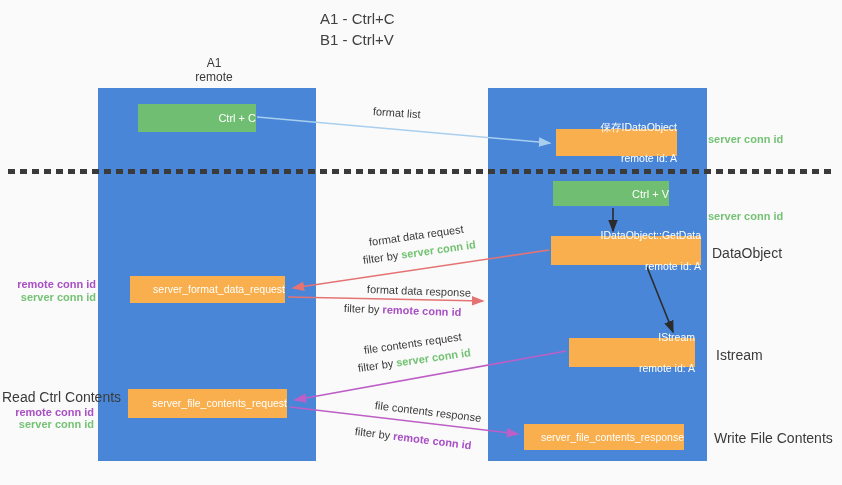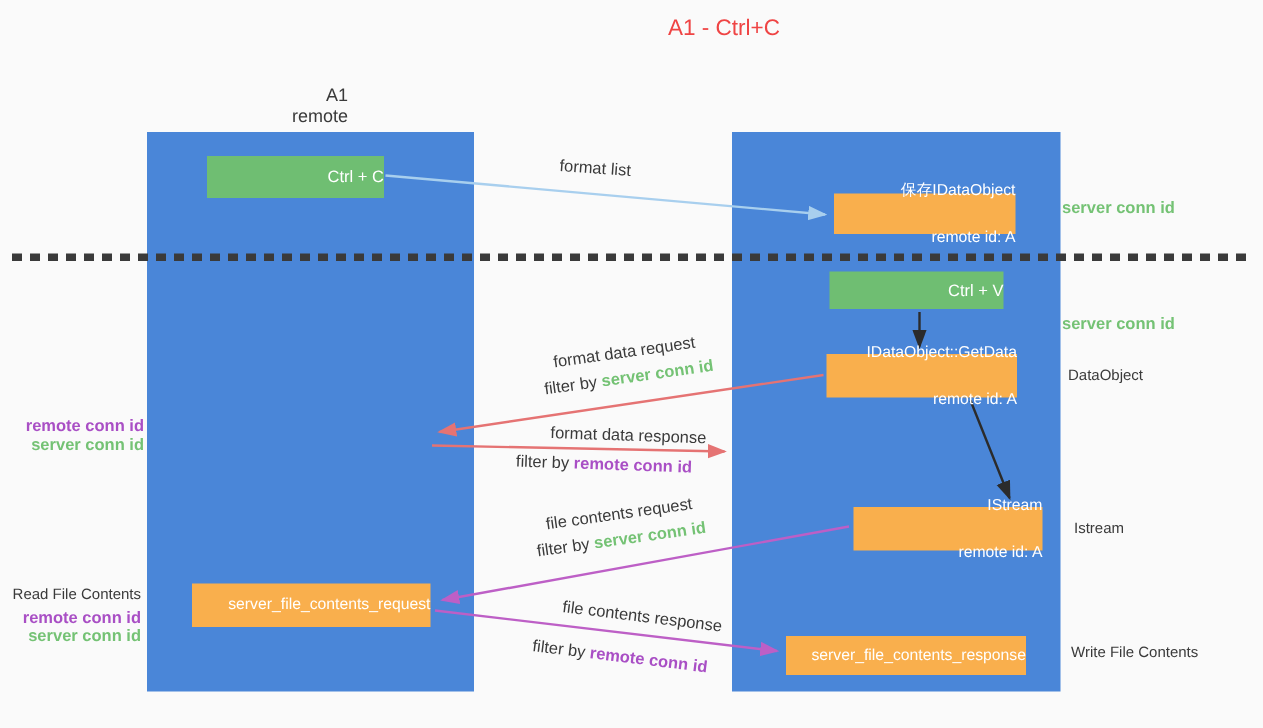--- a/index.html
+++ b/index.html
@@ -1,44 +1,45 @@
 <!DOCTYPE html>
 <html><head>
 <meta charset="utf-8">
 <style>
   html,body{margin:0;padding:0;}
   body{font-family:"Liberation Sans",sans-serif;background:#fafafa;}
   #stage{position:relative;width:842px;height:485px;background:#fafafa;overflow:hidden;}
   .abs{position:absolute;}
   .lane{background:#4a86d8;}
   .hdr{font-size:12px;line-height:14px;color:#3a3a3a;text-align:center;}
-  .title{font-size:15px;line-height:21px;color:#ef4444;text-align:right;}
+  .title{font-size:15px;line-height:21px;color:#404040;text-align:left;}
   .node{display:flex;flex-direction:column;align-items:flex-end;justify-content:center;
         text-align:center;color:#fff;white-space:nowrap;}
   .node.green{background:#6fbe72;font-size:11px;}
   .node.orange{background:#f9af4d;font-size:10.5px;line-height:13px;gap:18px;}
   .alabel{font-size:11px;color:#3a3a3a;white-space:nowrap;transform-origin:left center;}
   .gt{color:#74c274;font-weight:bold;}
   .pt{color:#a94fc5;font-weight:bold;}
   .side{font-size:11px;font-weight:bold;white-space:nowrap;}
-  .side-dark{font-size:10px;color:#3a3a3a;font-weight:normal;white-space:nowrap;}
+  .side-dark{font-size:14px;color:#3a3a3a;font-weight:normal;white-space:nowrap;}
   .dots{height:5px;background:repeating-linear-gradient(90deg,#3a3a3a 0 7px,transparent 7px 12px);}
   .rightblock{text-align:right;line-height:12.5px;}
   svg{position:absolute;left:0;top:0;}
 </style>
 </head>
 <body>
 
 <div id="stage">
 
   <div class="abs title" style="left:320px;top:8px;width:200px;">
     <div>A1 - Ctrl+C</div>
+    <div>B1 - Ctrl+V</div>
   </div>
 
-  <div class="abs hdr" style="left:132px;top:56px;width:100px;text-align:right;">
+  <div class="abs hdr" style="left:164px;top:56px;width:100px;">
     <div>A1</div>
     <div>remote</div>
   </div>
 
   <div class="abs lane" style="left:98px;top:88px;width:218px;height:373px;"></div>
   <div class="abs lane" style="left:488px;top:88px;width:219px;height:373px;"></div>
 
   <div class="abs dots" style="left:8px;top:169px;width:826px;"></div>
 
   <svg width="842" height="485">
@@ -71,25 +72,28 @@
 
   <div class="abs node orange" style="left:556px;top:129px;width:121px;height:27px;">
     <span>保存IDataObject</span>
     <span>remote id: A</span>
   </div>
 
   <div class="abs node green" style="left:553px;top:181px;width:116px;height:25px;">
     <span>Ctrl + V</span>
   </div>
 
-  <div class="abs node orange" style="left:551px;top:236px;width:127px;height:29px;">
+  <div class="abs node orange" style="left:551px;top:236px;width:127px;height:29px;padding-left:23px;">
     <span>IDataObject::GetData</span>
     <span>remote id: A</span>
   </div>
 
+  <div class="abs node orange" style="left:130px;top:276px;width:155px;height:27px;">
+    <span>server_format_data_request</span>
+  </div>
 
 
   <div class="abs node orange" style="left:569px;top:338px;width:126px;height:29px;">
     <span>IStream</span>
     <span>remote id: A</span>
   </div>
 
   <div class="abs node orange" style="left:128px;top:389px;width:159px;height:29px;">
     <span>server_file_contents_request</span>
   </div>
@@ -129,18 +133,18 @@
   <div class="abs side-dark" style="left:712px;top:245px;">DataObject</div>
   <div class="abs side-dark" style="left:716px;top:347px;">Istream</div>
   <div class="abs side-dark" style="left:714px;top:430px;">Write File Contents</div>
 
   <div class="abs rightblock" style="left:8px;top:278px;width:88px;">
     <div class="side pt">remote conn id</div>
     <div class="side gt">server conn id</div>
   </div>
 
   <div class="abs rightblock" style="left:2px;top:391px;width:92px;">
-    <div class="side-dark" style="margin-bottom:2px;">Read File Contents</div>
+    <div class="side-dark" style="margin-bottom:2px;">Read Ctrl Contents</div>
     <div class="side pt">remote conn id</div>
     <div class="side gt">server conn id</div>
   </div>
 
 </div>
 
 </body></html>

